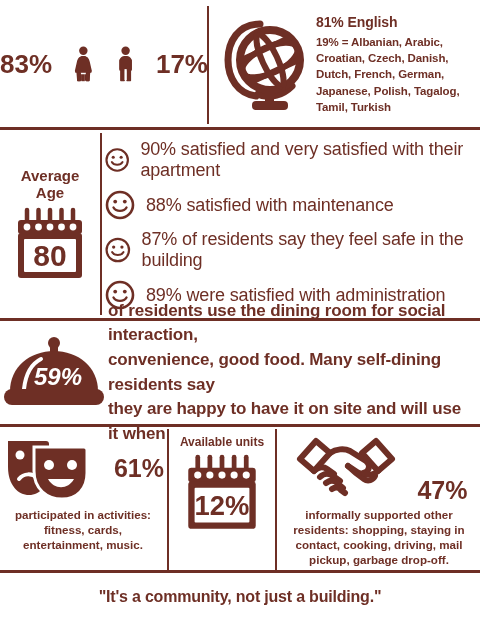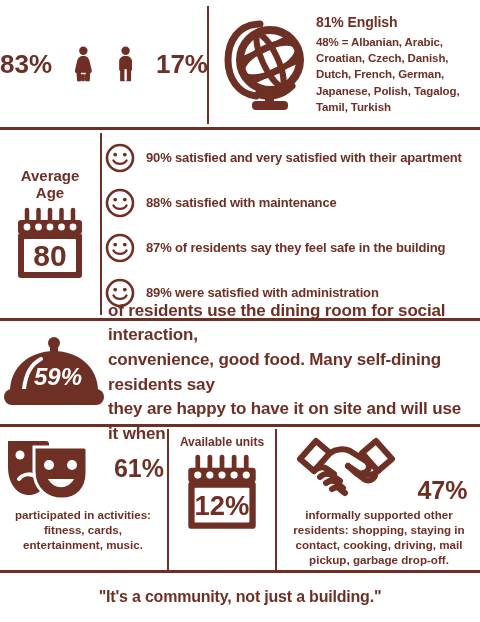--- a/index.html
+++ b/index.html
@@ -28,21 +28,21 @@
   .lang-head{font-size:14px;font-weight:bold;margin-bottom:1px;}
 
   
   #sec-age{top:131px;height:187px;}
   .age-col{position:absolute;left:0;top:0;width:100px;height:187px;
      display:flex;flex-direction:column;align-items:center;justify-content:center;}
   .age-title{font-size:15px;font-weight:bold;line-height:1.12;text-align:center;margin-bottom:6px;}
   .sat-col{position:absolute;left:104px;top:4px;width:372px;height:180px;
      display:flex;flex-direction:column;justify-content:space-around;}
   .sat-row{display:flex;align-items:center;gap:10px;}
-  .sat-text{font-size:13px;font-weight:bold;letter-spacing:-0.15px;}
+  .sat-text{font-size:18px;font-weight:normal;letter-spacing:-0.15px;}
 
   
   #sec-dining{top:321px;height:103px;}
   .dining-inner{display:flex;align-items:center;height:103px;}
   .dining-icon{width:133px;display:flex;justify-content:center;align-items:center;font-style:italic;}
   .dining-text{font-size:17px;font-weight:bold;line-height:1.45;letter-spacing:-0.15px;padding-right:12px;}
 
   
   #sec-three{top:427px;height:143px;}
   .p1{position:absolute;left:0;top:0;width:166px;height:143px;
@@ -116,21 +116,21 @@
             <path d="M48 16 C38 26 38 66 48 76"></path>
             <path d="M48 16 C58 26 58 66 48 76"></path>
           </g>
         </g>
         <rect x="43" y="76" width="9" height="12" fill="#6e2f25"></rect>
         <rect x="30" y="87" width="36" height="9" rx="4" fill="#6e2f25"></rect>
       </svg>
 
       <div class="lang-block">
         <div class="lang-head">81% English</div>
-        <div>48% = Albanian, Arabic,</div>
+        <div>19% = Albanian, Arabic,</div>
         <div>Croatian, Czech, Danish,</div>
         <div>Dutch, French, German,</div>
         <div>Japanese, Polish, Tagalog,</div>
         <div>Tamil, Turkish</div>
       </div>
     </div>
   </div>
 
   <div class="hline" style="top:127px;"></div>
 

